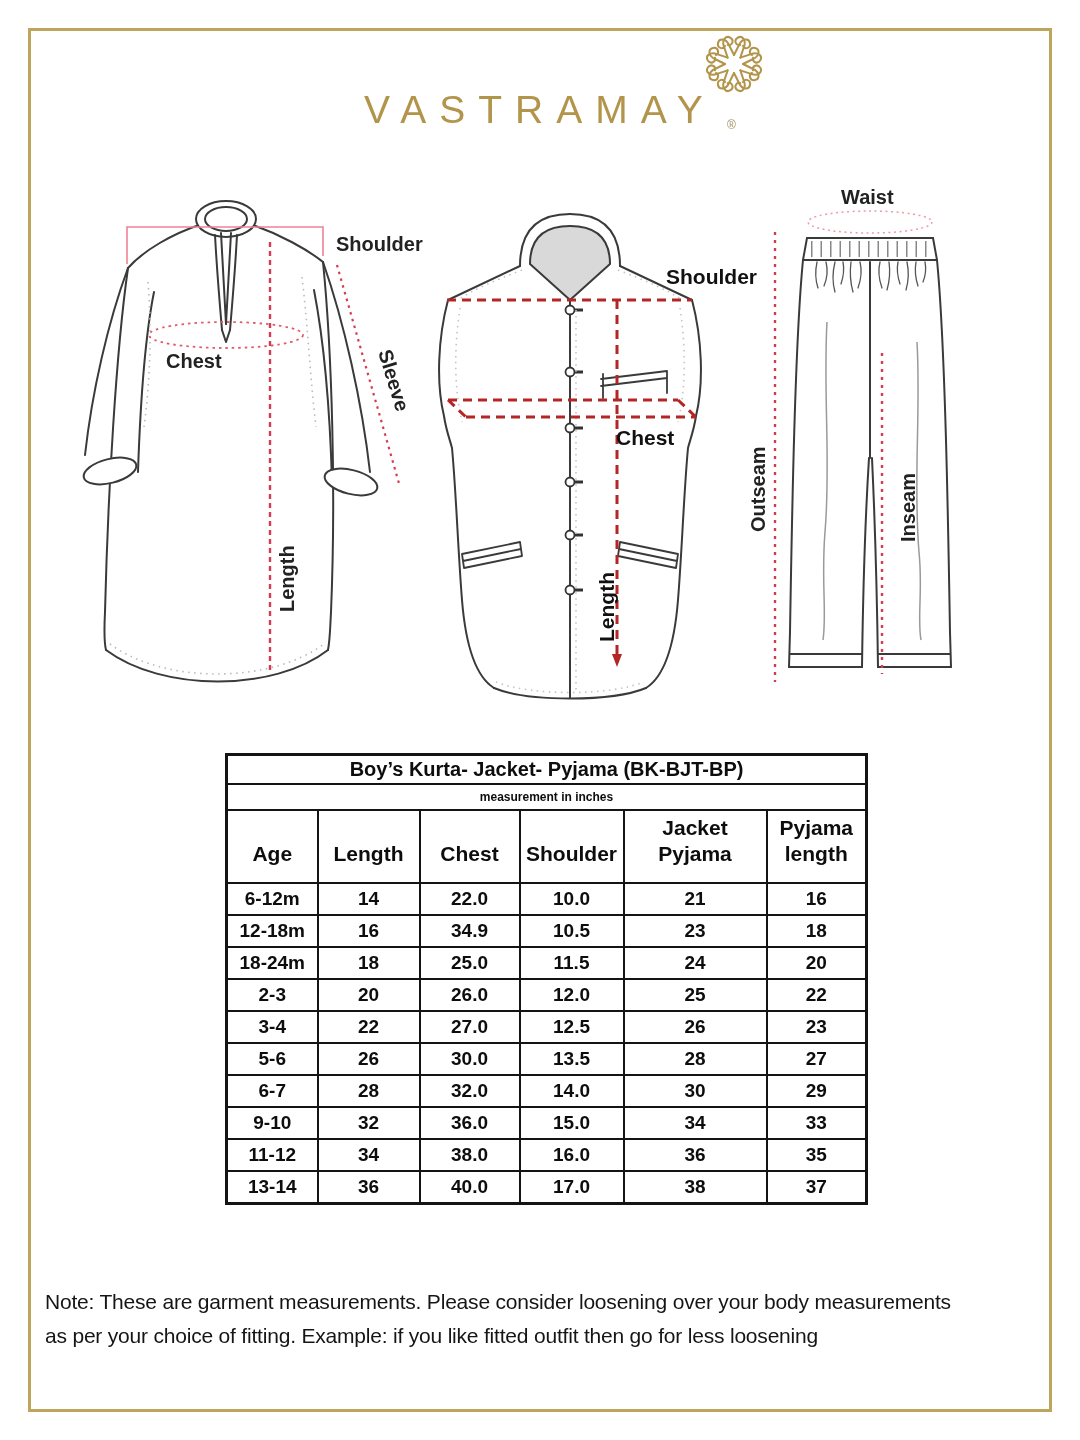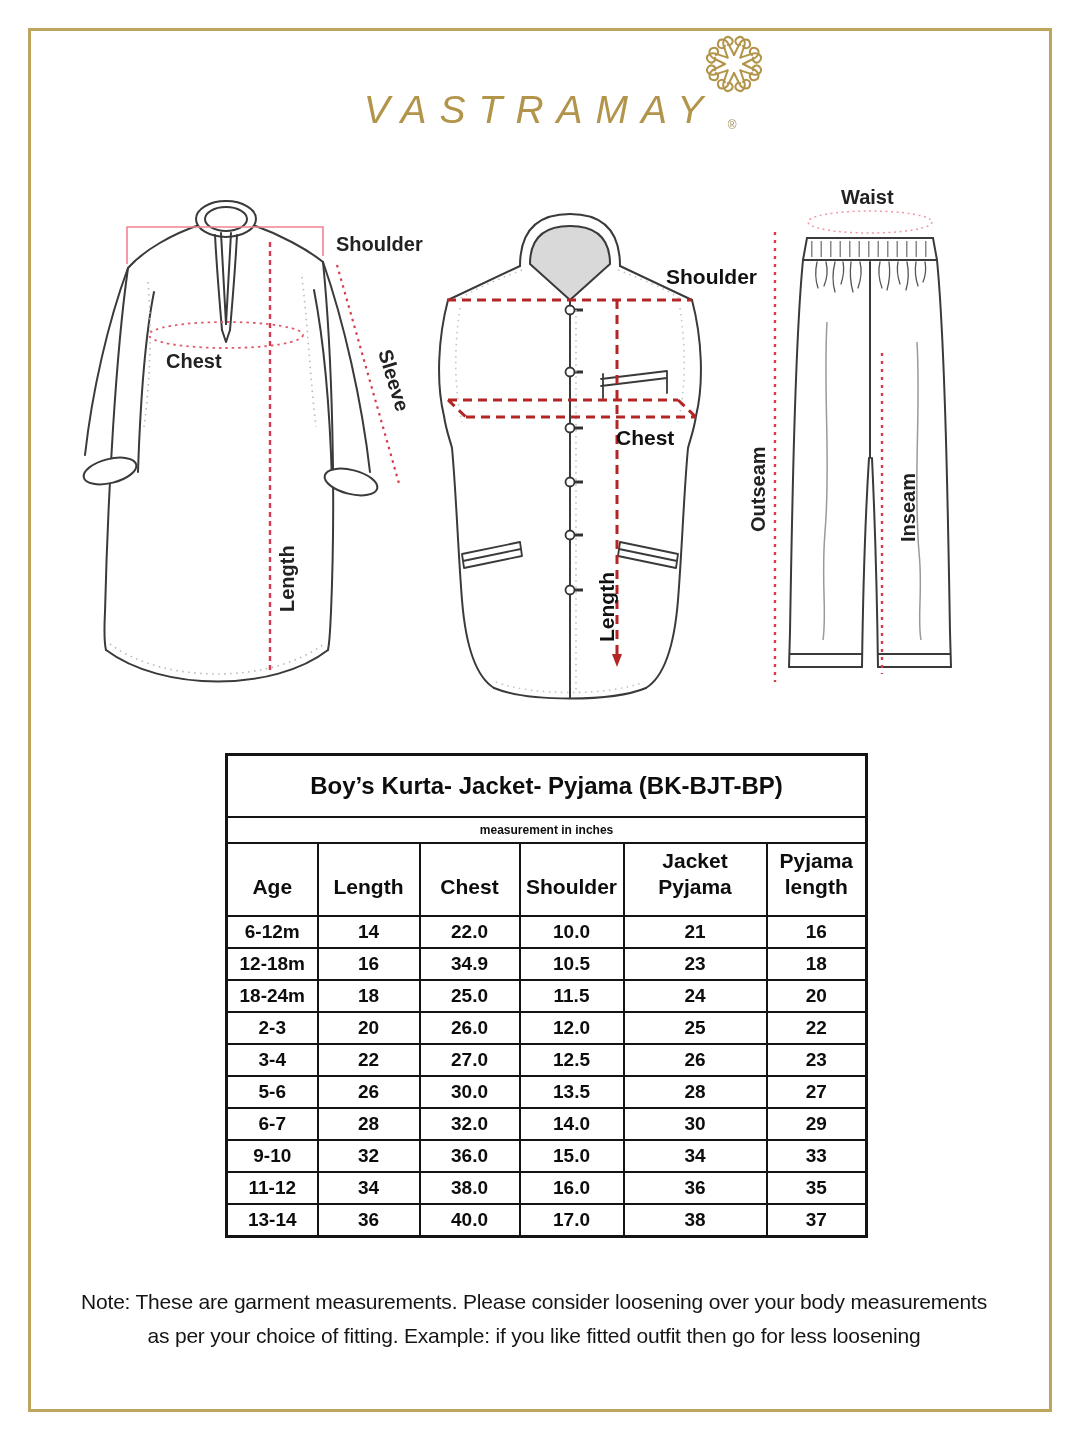--- a/index.html
+++ b/index.html
@@ -2,49 +2,49 @@
 <html><head>
 <meta charset="utf-8">
 <style>
   html,body{margin:0;padding:0;background:#fff;}
   .page{position:relative;width:1080px;height:1440px;background:#fff;
         font-family:"Liberation Sans",sans-serif;overflow:hidden;}
   .gold-frame{position:absolute;left:28px;top:28px;right:28px;bottom:28px;
         border:3px solid #bda55e;pointer-events:none;}
 
   
-  .logo{position:absolute;top:88px;left:0;width:100%;text-align:center;font-style:italic;}
+  .logo{position:absolute;top:88px;left:0;width:100%;text-align:center;}
   .logo-inner{position:relative;display:inline-block;}
   .logo-text{margin:0;font-size:39px;font-weight:400;letter-spacing:13px;
         color:#b2954b;white-space:nowrap;}
   .reg-mark{position:absolute;right:-20px;bottom:0px;font-size:12px;color:#a3905e;letter-spacing:0;}
   .ornament{position:absolute;top:-54px;right:-52px;}
 
   
   .diagram{position:absolute;}
   #kurta-diagram{left:52px;top:172px;}
   #jacket-diagram{left:428px;top:188px;}
   #pyjama-diagram{left:735px;top:162px;}
   svg text{font-family:"Liberation Sans",sans-serif;fill:#222;}
   .lbl{font-size:20px;font-weight:600;}
   .lbl-b{font-size:21px;font-weight:700;fill:#111;}
 
   
   .size-table{position:absolute;left:225px;top:753px;width:640px;
         border-collapse:collapse;color:#0d0d0d;table-layout:fixed;
         border:3px solid #141414;}
   .size-table th,.size-table td{border:2px solid #141414;text-align:center;font-weight:700;}
-  .size-table .title-row th{font-size:24px;padding:16px 0;}
+  .size-table .title-row th{font-size:20px;padding:2px 0;}
   .size-table .sub-row th{font-size:12px;padding:5px 0;}
   .size-table .head-row th{font-size:21px;padding:4px 1px 14px;vertical-align:bottom;
         white-space:pre-wrap;line-height:1.25;}
   .size-table td{font-size:19px;padding:4px 0;}
 
   
-  .note{position:absolute;top:1285px;left:45px;right:57px;text-align:center;
+  .note{position:absolute;top:1285px;left:45px;right:57px;
         font-size:21px;line-height:1.6;color:#151515;white-space:pre-line;
         letter-spacing:-0.2px;}
 </style>
 </head>
 <body>
 
 <div class="page">
   <div class="gold-frame"></div>
 
   <div class="logo">

